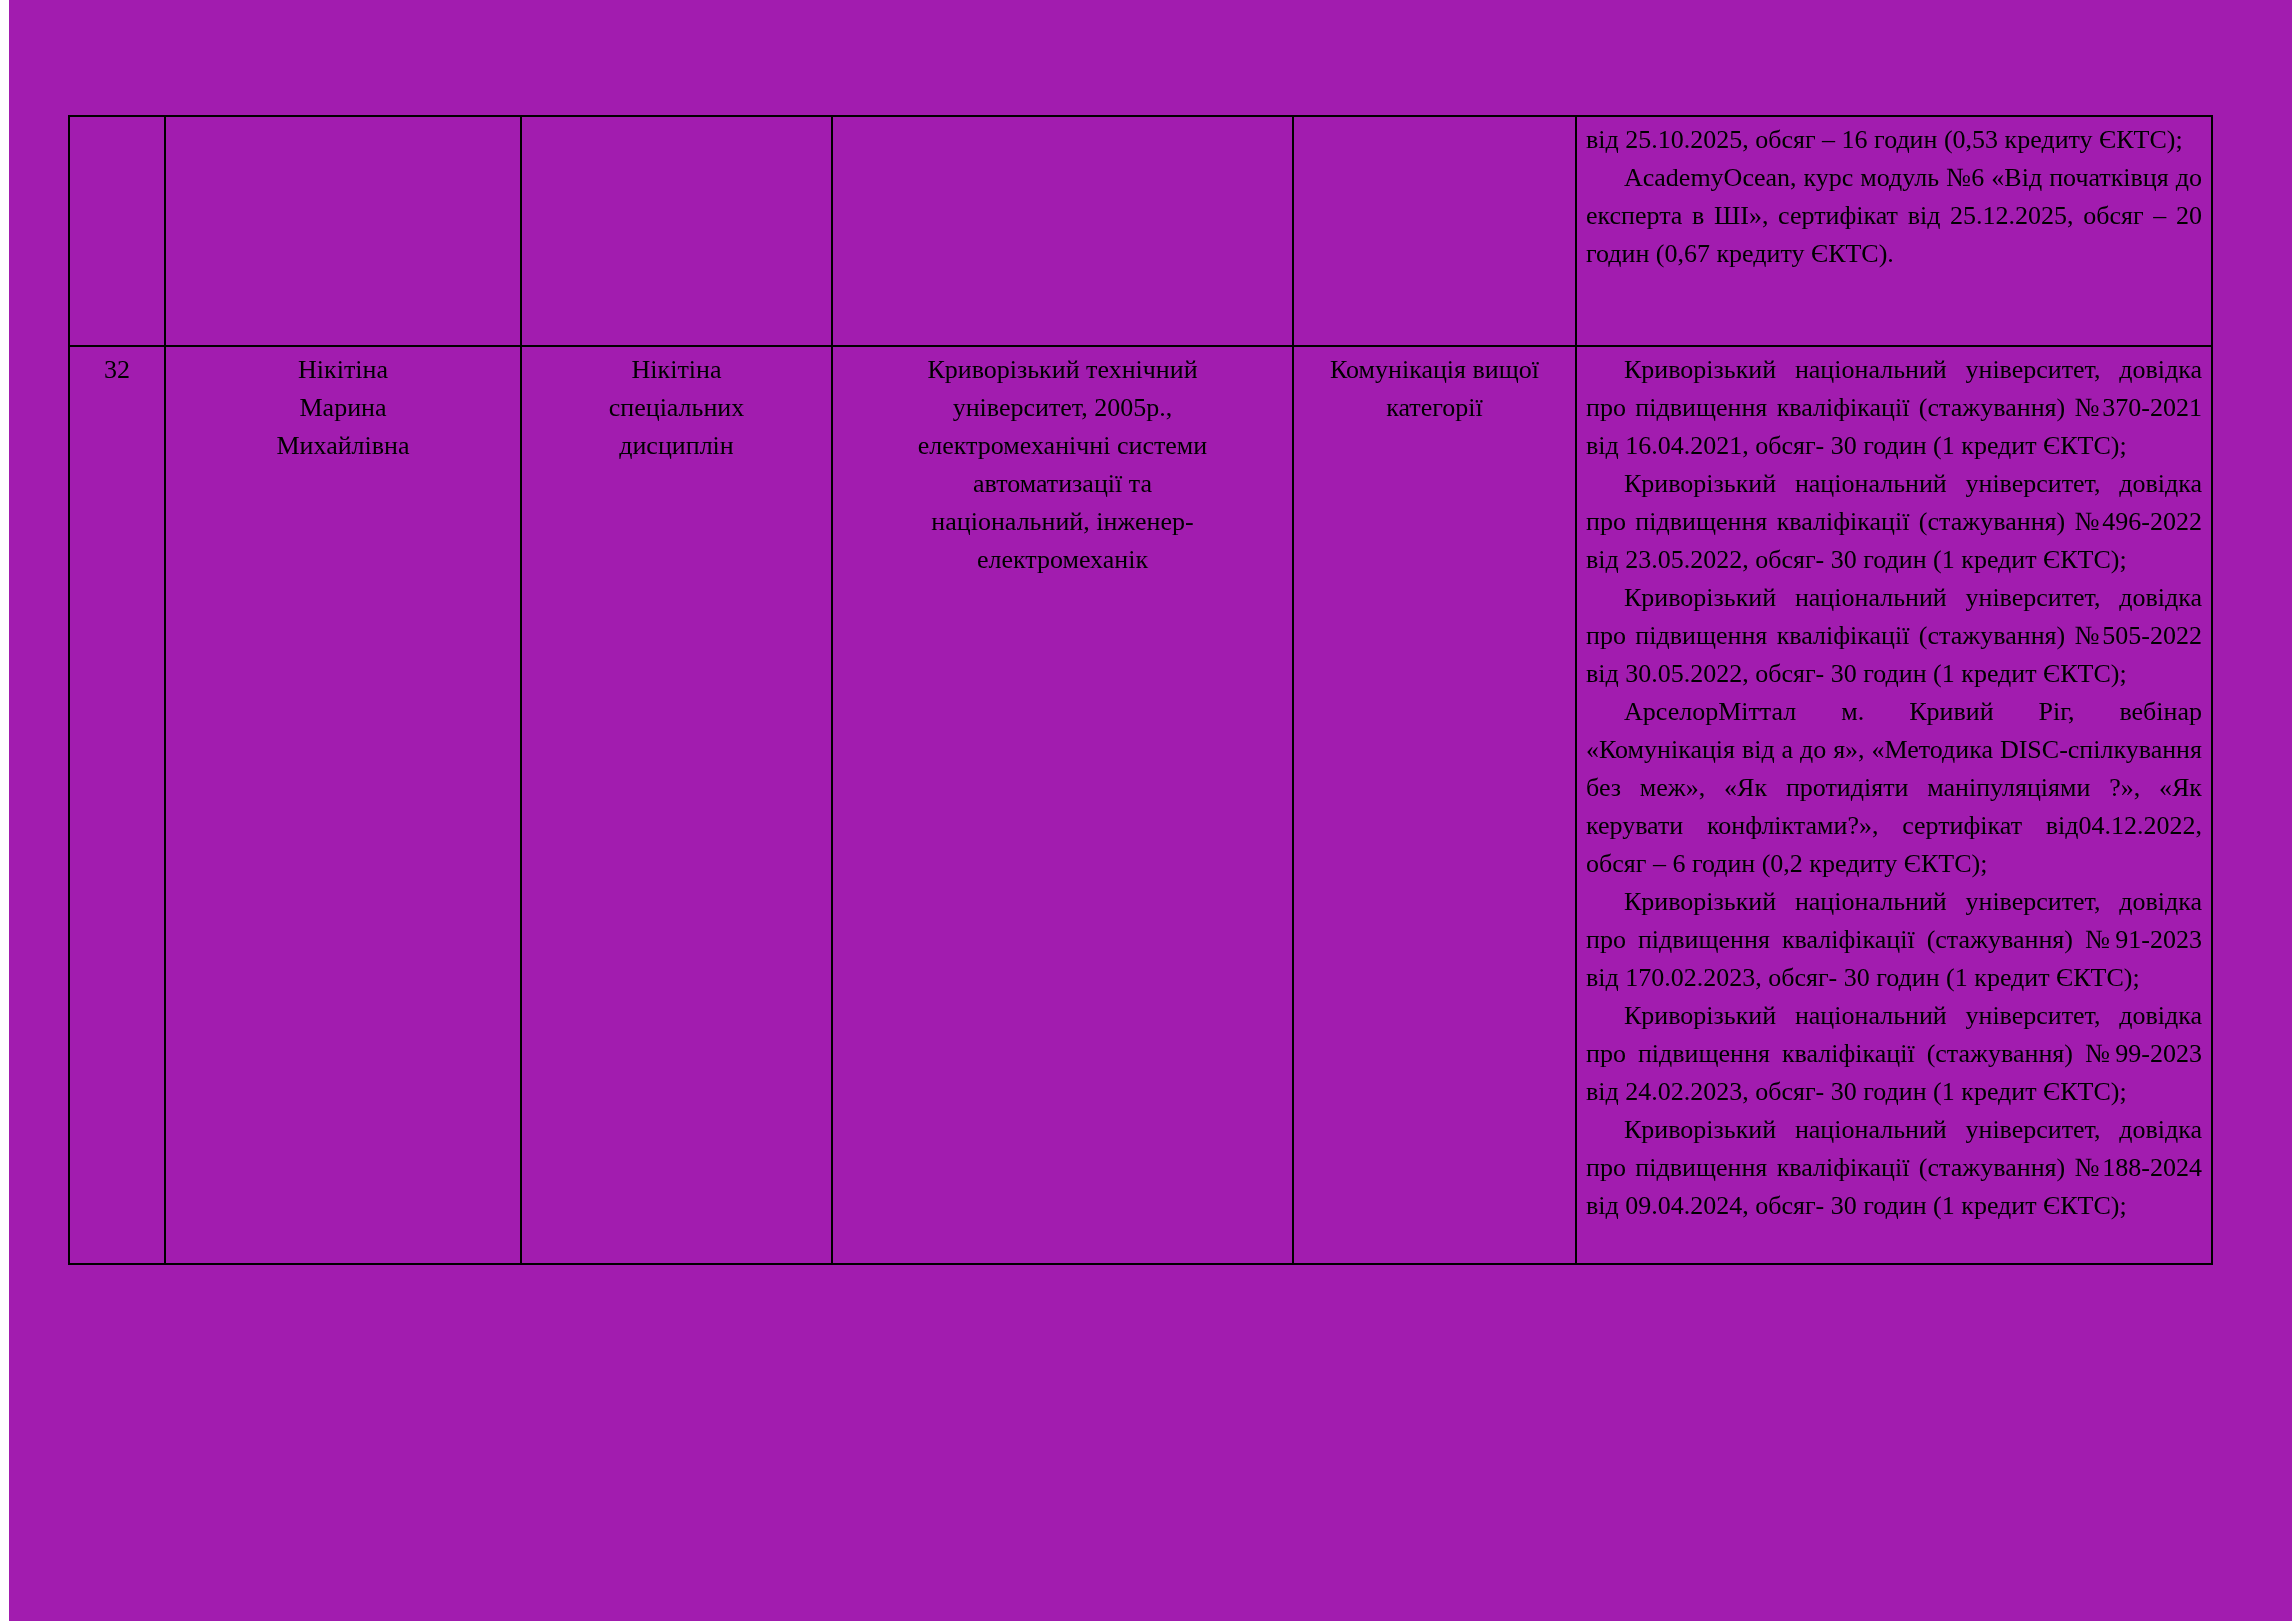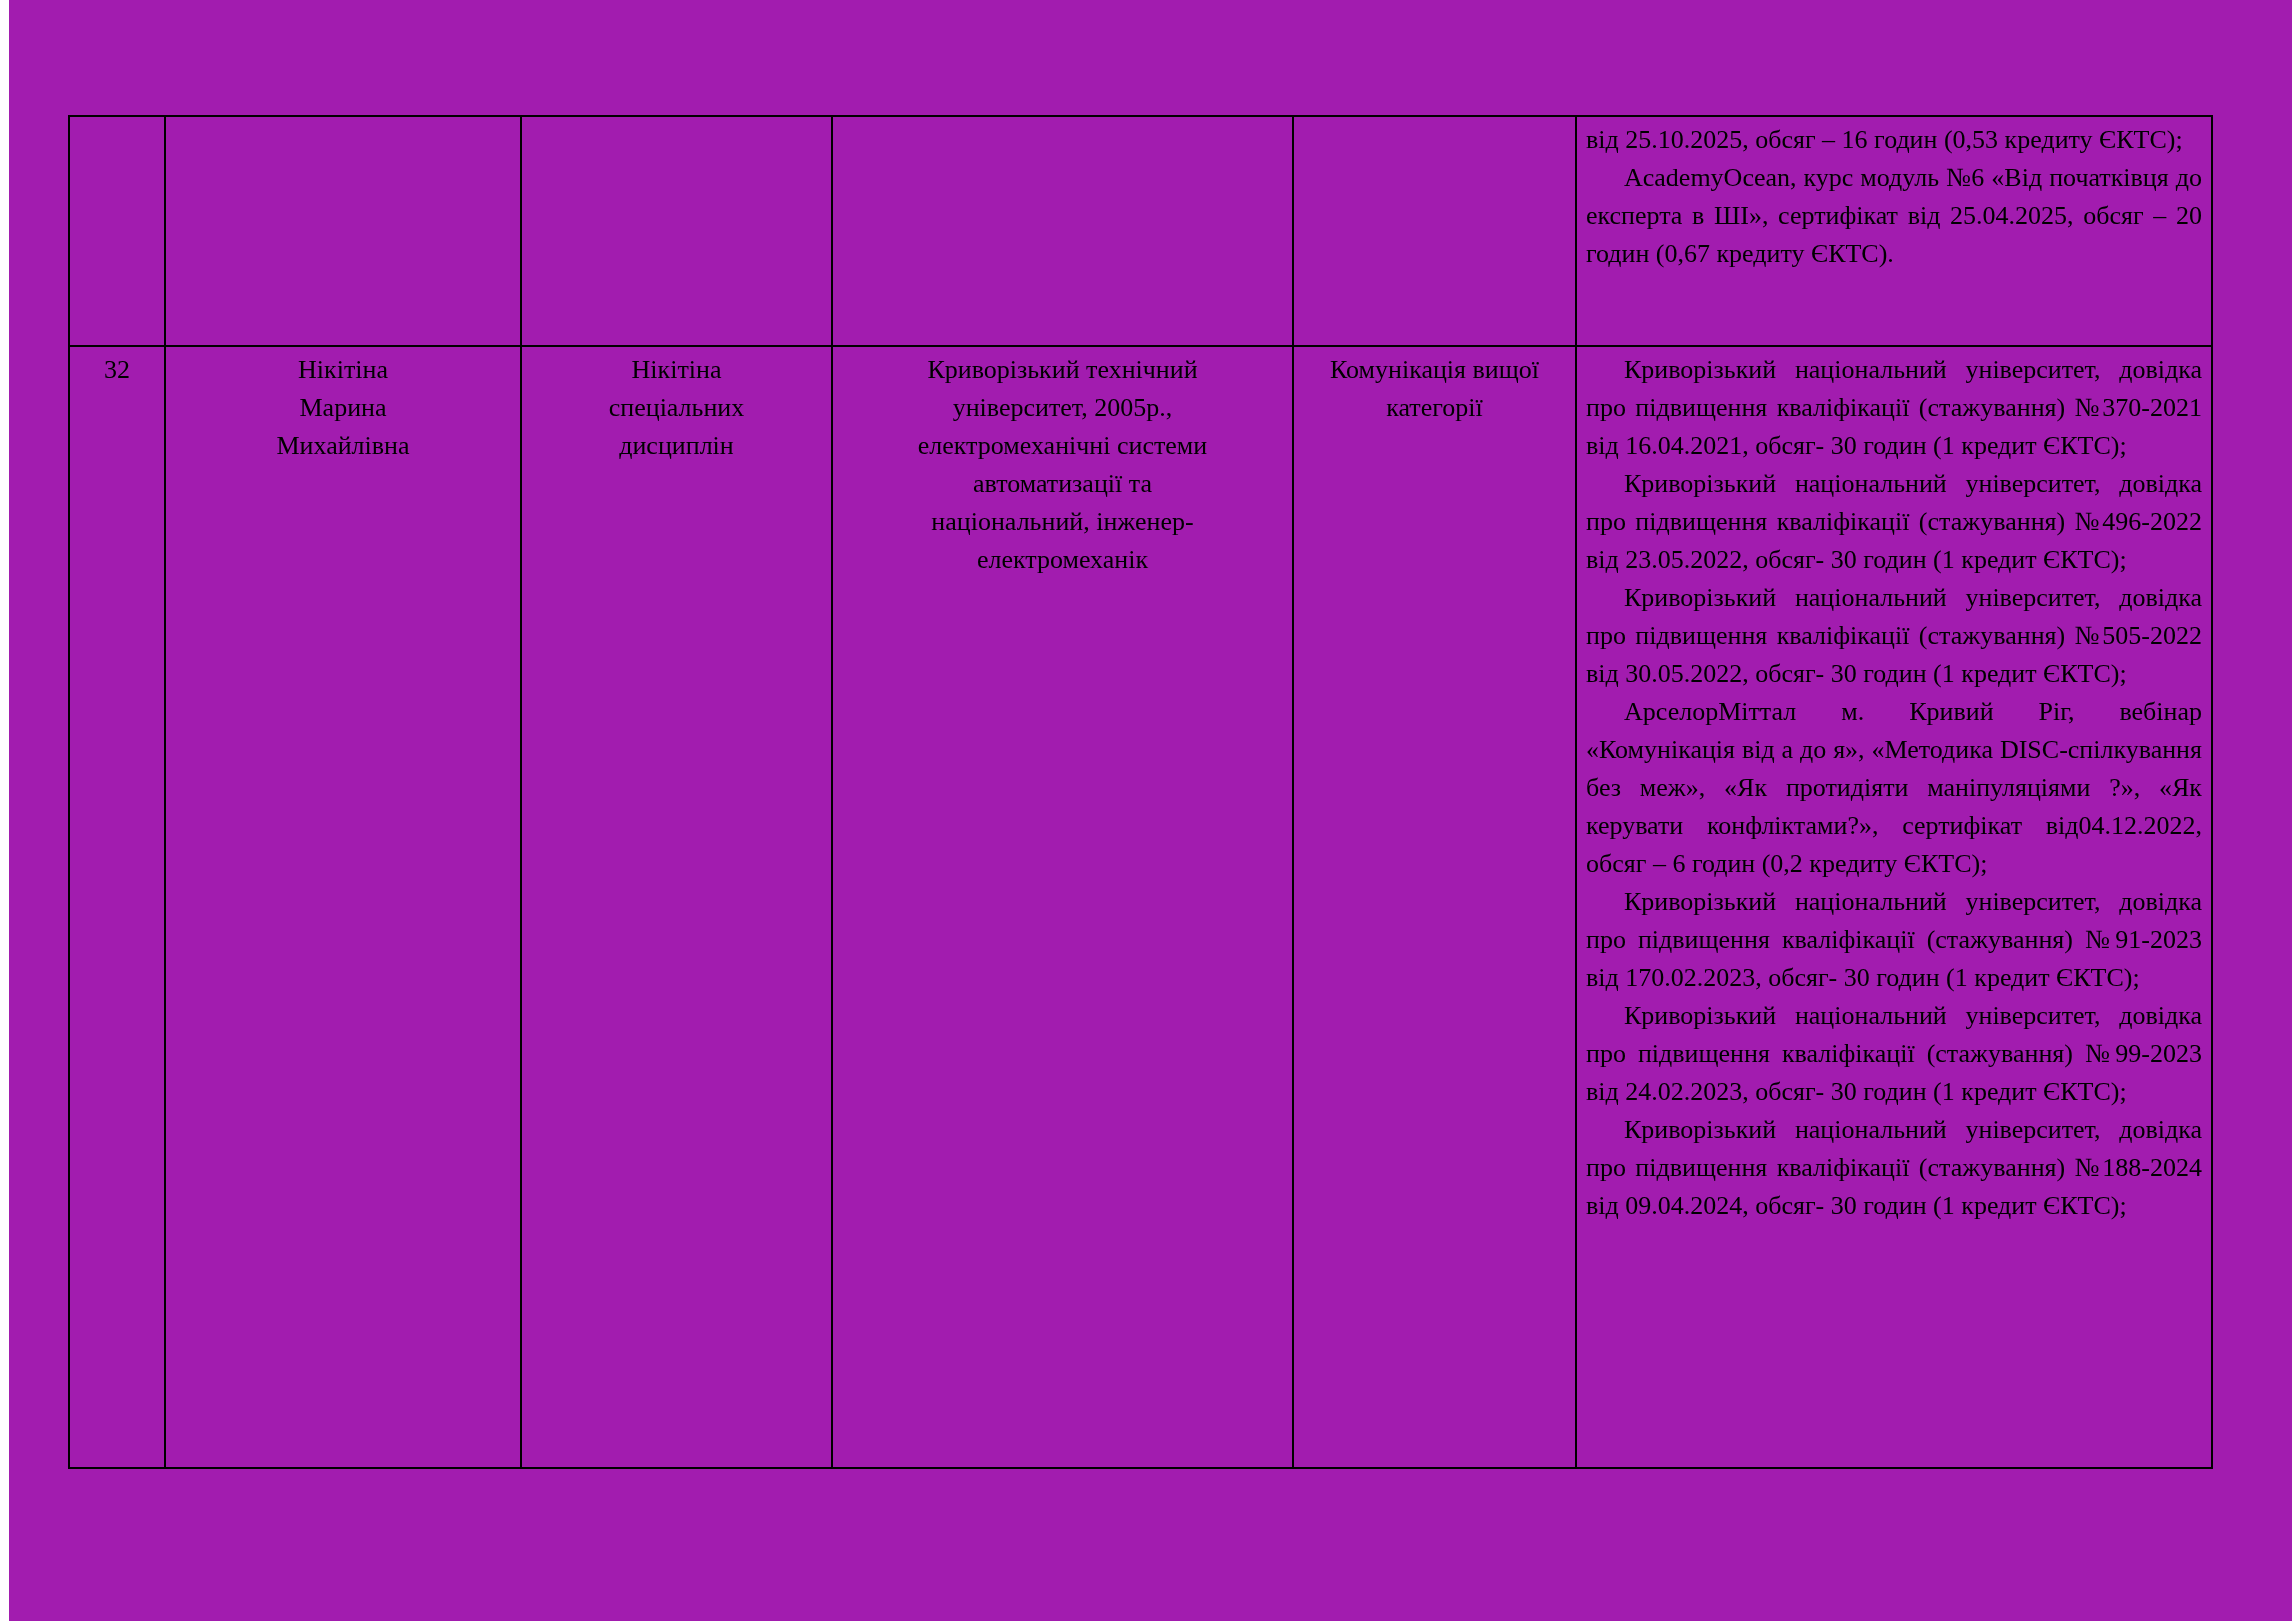--- a/index.html
+++ b/index.html
@@ -43,21 +43,21 @@
     padding-right: 11.6px;
   }
   td.qual p {
     margin: 0;
     text-align: justify;
   }
   td.qual p.indent {
     text-indent: 38px;
   }
   tr.row-cont { height: 230px; }
-  tr.row-main { height: 1122px; }
+  tr.row-main { height: 918px; }
 </style>
 </head>
 <body>
 
 <div class="page">
   <table class="doc-table">
     <colgroup>
       <col style="width:96px">
       <col style="width:356px">
       <col style="width:311px">
@@ -67,21 +67,21 @@
     </colgroup>
     <tbody>
       <tr class="row-cont">
         <td class="center"></td>
         <td class="center"></td>
         <td class="center"></td>
         <td class="center"></td>
         <td class="center"></td>
         <td class="qual">
           <p>від 25.10.2025, обсяг – 16 годин (0,53 кредиту ЄКТС);</p>
-          <p class="indent">AcademyOcean, курс модуль №6 «Від початківця до експерта в ШІ», сертифікат від 25.04.2025, обсяг – 20 годин (0,67 кредиту ЄКТС).</p>
+          <p class="indent">AcademyOcean, курс модуль №6 «Від початківця до експерта в ШІ», сертифікат від 25.12.2025, обсяг – 20 годин (0,67 кредиту ЄКТС).</p>
         </td>
       </tr>
       <tr class="row-main">
         <td class="center">32</td>
         <td class="center">Нікітіна
 Марина
 Михайлівна</td>
         <td class="center">Нікітіна
 спеціальних
 дисциплін</td>

